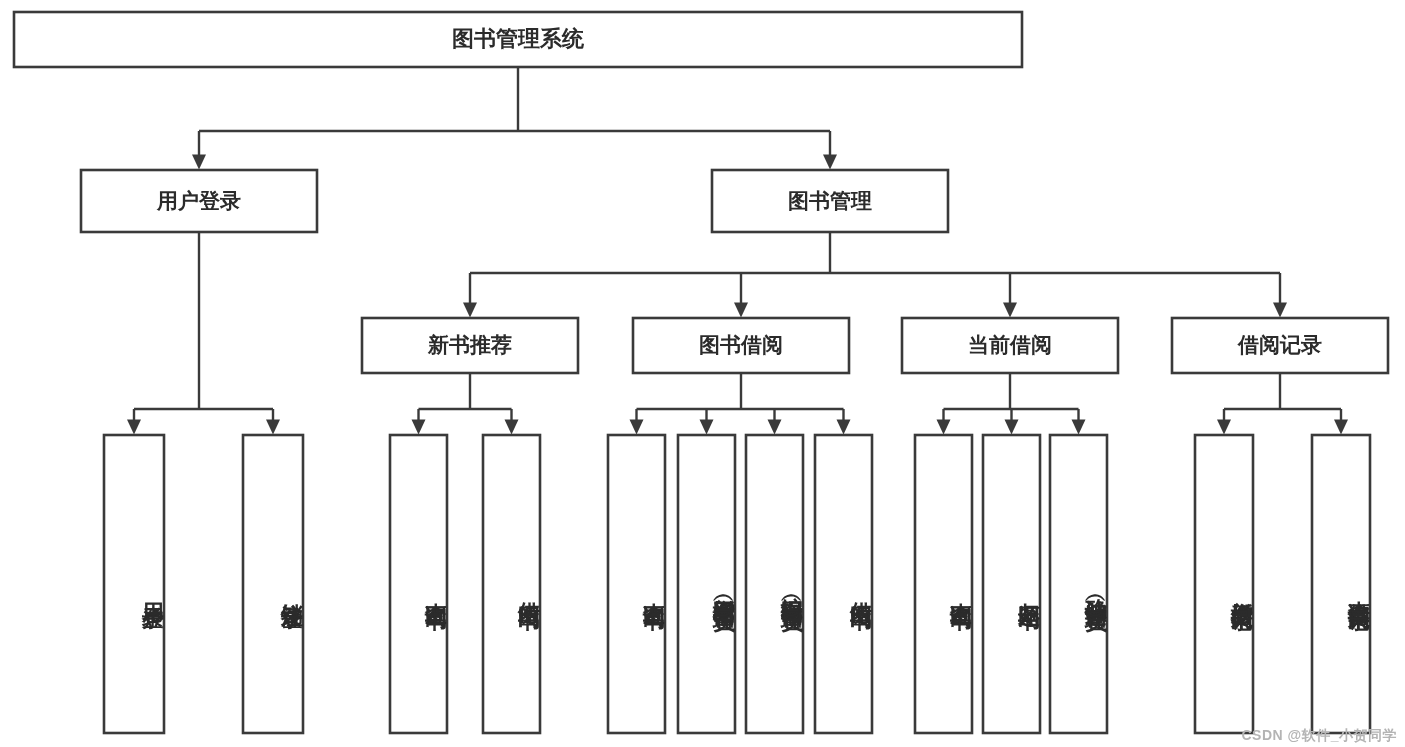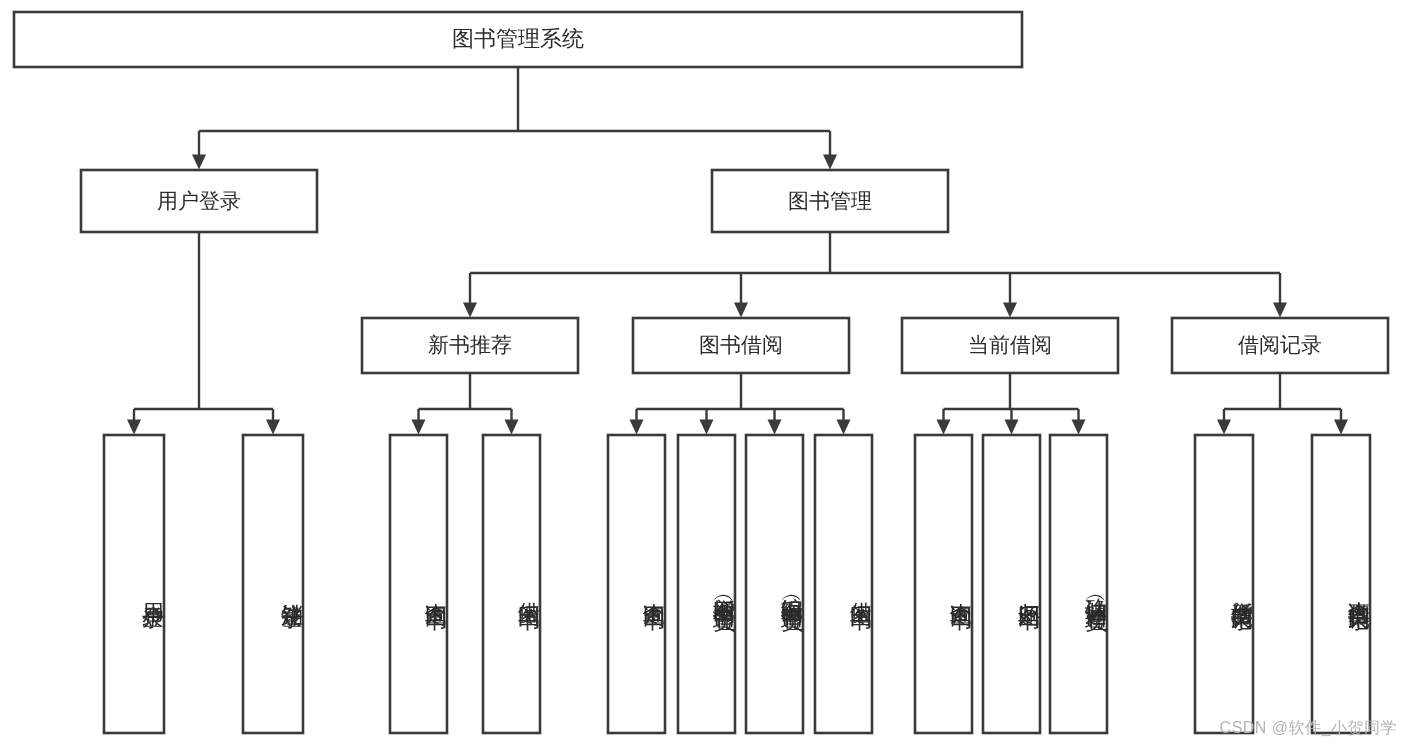--- a/index.html
+++ b/index.html
@@ -12,20 +12,21 @@
     width: 1405px;
     height: 747px;
     font-family: "Liberation Sans", "DejaVu Sans", sans-serif;
     overflow: hidden;
     position: relative;
   }
   #diagram-root {
     position: relative;
     width: 1405px;
     height: 747px;
+    font-weight: bold;
   }
   svg#tree-svg {
     position: absolute;
     left: 0;
     top: 0;
     width: 1405px;
     height: 747px;
     display: block;
   }
   .node-box {
@@ -69,23 +70,23 @@
     line-height: 1.0;
     color: #2b2b2b;
     letter-spacing: 2px;
     white-space: nowrap;
     pointer-events: none;
     user-select: none;
   }
   .watermark {
     position: absolute;
     right: 8px;
-    bottom: 8px;
-    font-family: "Liberation Sans", "DejaVu Sans", sans-serif;
-    font-size: 16px;
+    bottom: 2px;
+    font-family: "Liberation Sans", "DejaVu Sans", sans-serif;
+    font-size: 14px;
     color: #b4b4b4;
     letter-spacing: 0.5px;
     white-space: nowrap;
   }
 </style>
 </head>
 <body>
 
 <div id="diagram-root">
 

